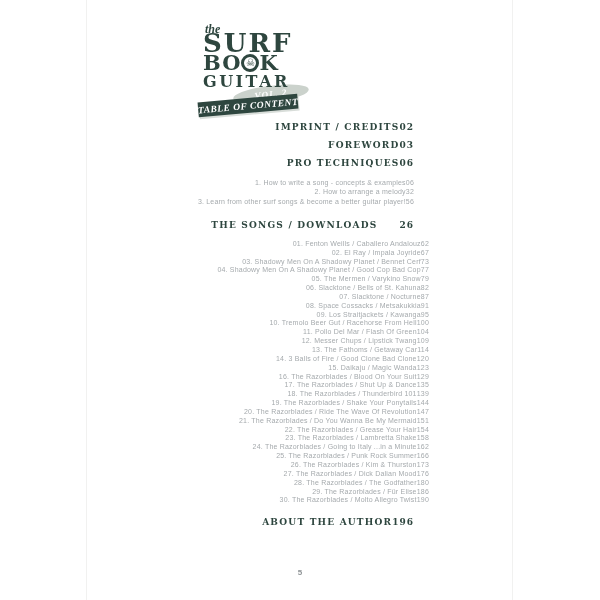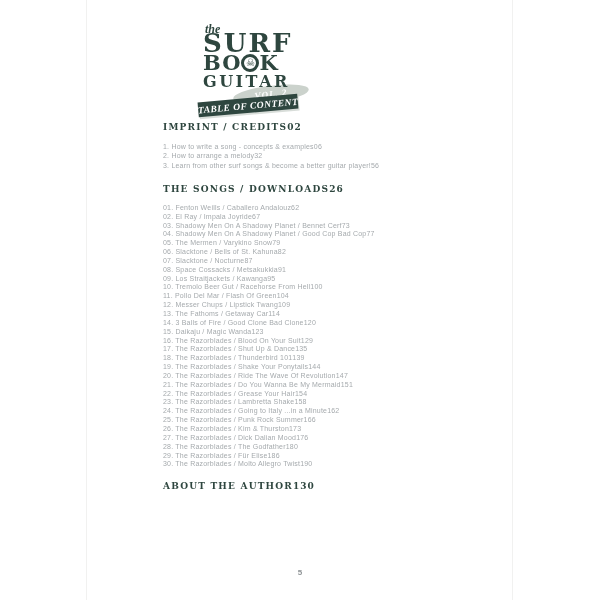--- a/index.html
+++ b/index.html
@@ -48,36 +48,36 @@
     display:flex;align-items:center;justify-content:center;
     box-shadow:1px 2px 0 #d8ddd9;
   }
   .toc-banner span{
     color:#ffffff;font-family:"Liberation Serif",serif;font-weight:bold;
     font-style:italic;font-size:9.5px;letter-spacing:0.5px;white-space:nowrap;
   }
 
   
   .toc{position:absolute;left:163px;top:122px;width:266px;}
-  .row{display:flex;justify-content:flex-start;align-items:baseline;}
+  .row{display:flex;justify-content:flex-end;align-items:baseline;}
   .row-bold{
     height:18px;
     font-family:"DejaVu Serif",serif;font-weight:bold;font-size:9px;
     letter-spacing:1.2px;color:#2e463f;
   }
   .row-bold .pnum{letter-spacing:1px;padding-right:15px;}
   .row-light{
     font-size:7px;line-height:9.3px;color:#a5aaad;letter-spacing:0.2px;
   }
   .row-light .pnum{padding-right:15px;}
   .row-song{
     font-size:7px;line-height:8.85px;color:#a5aaad;letter-spacing:0.2px;
   }
   .tech-block{margin-top:2px;}
-  .songs-header{margin-top:14px;}
+  .songs-header{margin-top:14px;gap:22px;}
   .songs-block{margin-top:2px;}
   .about-row{margin-top:12px;}
 
   .footer-pagenum{
     position:absolute;left:0;right:0;top:568px;text-align:center;
     font-size:8px;font-weight:bold;color:#8f9496;
     font-family:"Liberation Sans",sans-serif;
   }
 </style>
 </head>
@@ -98,20 +98,28 @@
     <span>TABLE OF CONTENT</span>
   </div>
 </div>
 
 <div class="toc">
 
   <div class="row row-bold">
       <span class="label">IMPRINT / CREDITS</span>
       <span class="pnum">02</span>
     </div>
+    <div class="row row-bold">
+      <span class="label">FOREWORD</span>
+      <span class="pnum">03</span>
+    </div>
+    <div class="row row-bold">
+      <span class="label">PRO TECHNIQUES</span>
+      <span class="pnum">06</span>
+    </div>
 
   <div class="tech-block">
     <div class="row row-light">
         <span class="label">1. How to write a song - concepts &amp; examples</span>
         <span class="pnum">06</span>
       </div>
       <div class="row row-light">
         <span class="label">2. How to arrange a melody</span>
         <span class="pnum">32</span>
       </div>
@@ -244,18 +252,18 @@
         <span class="pnum">186</span>
       </div>
       <div class="row row-song">
         <span class="label">30. The Razorblades / Molto Allegro Twist</span>
         <span class="pnum">190</span>
       </div>
   </div>
 
   <div class="row row-bold about-row">
     <span class="label">ABOUT THE AUTHOR</span>
-    <span class="pnum">130</span>
+    <span class="pnum">196</span>
   </div>
 
 </div>
 
 <div class="footer-pagenum">5</div>
 
 </body></html>

